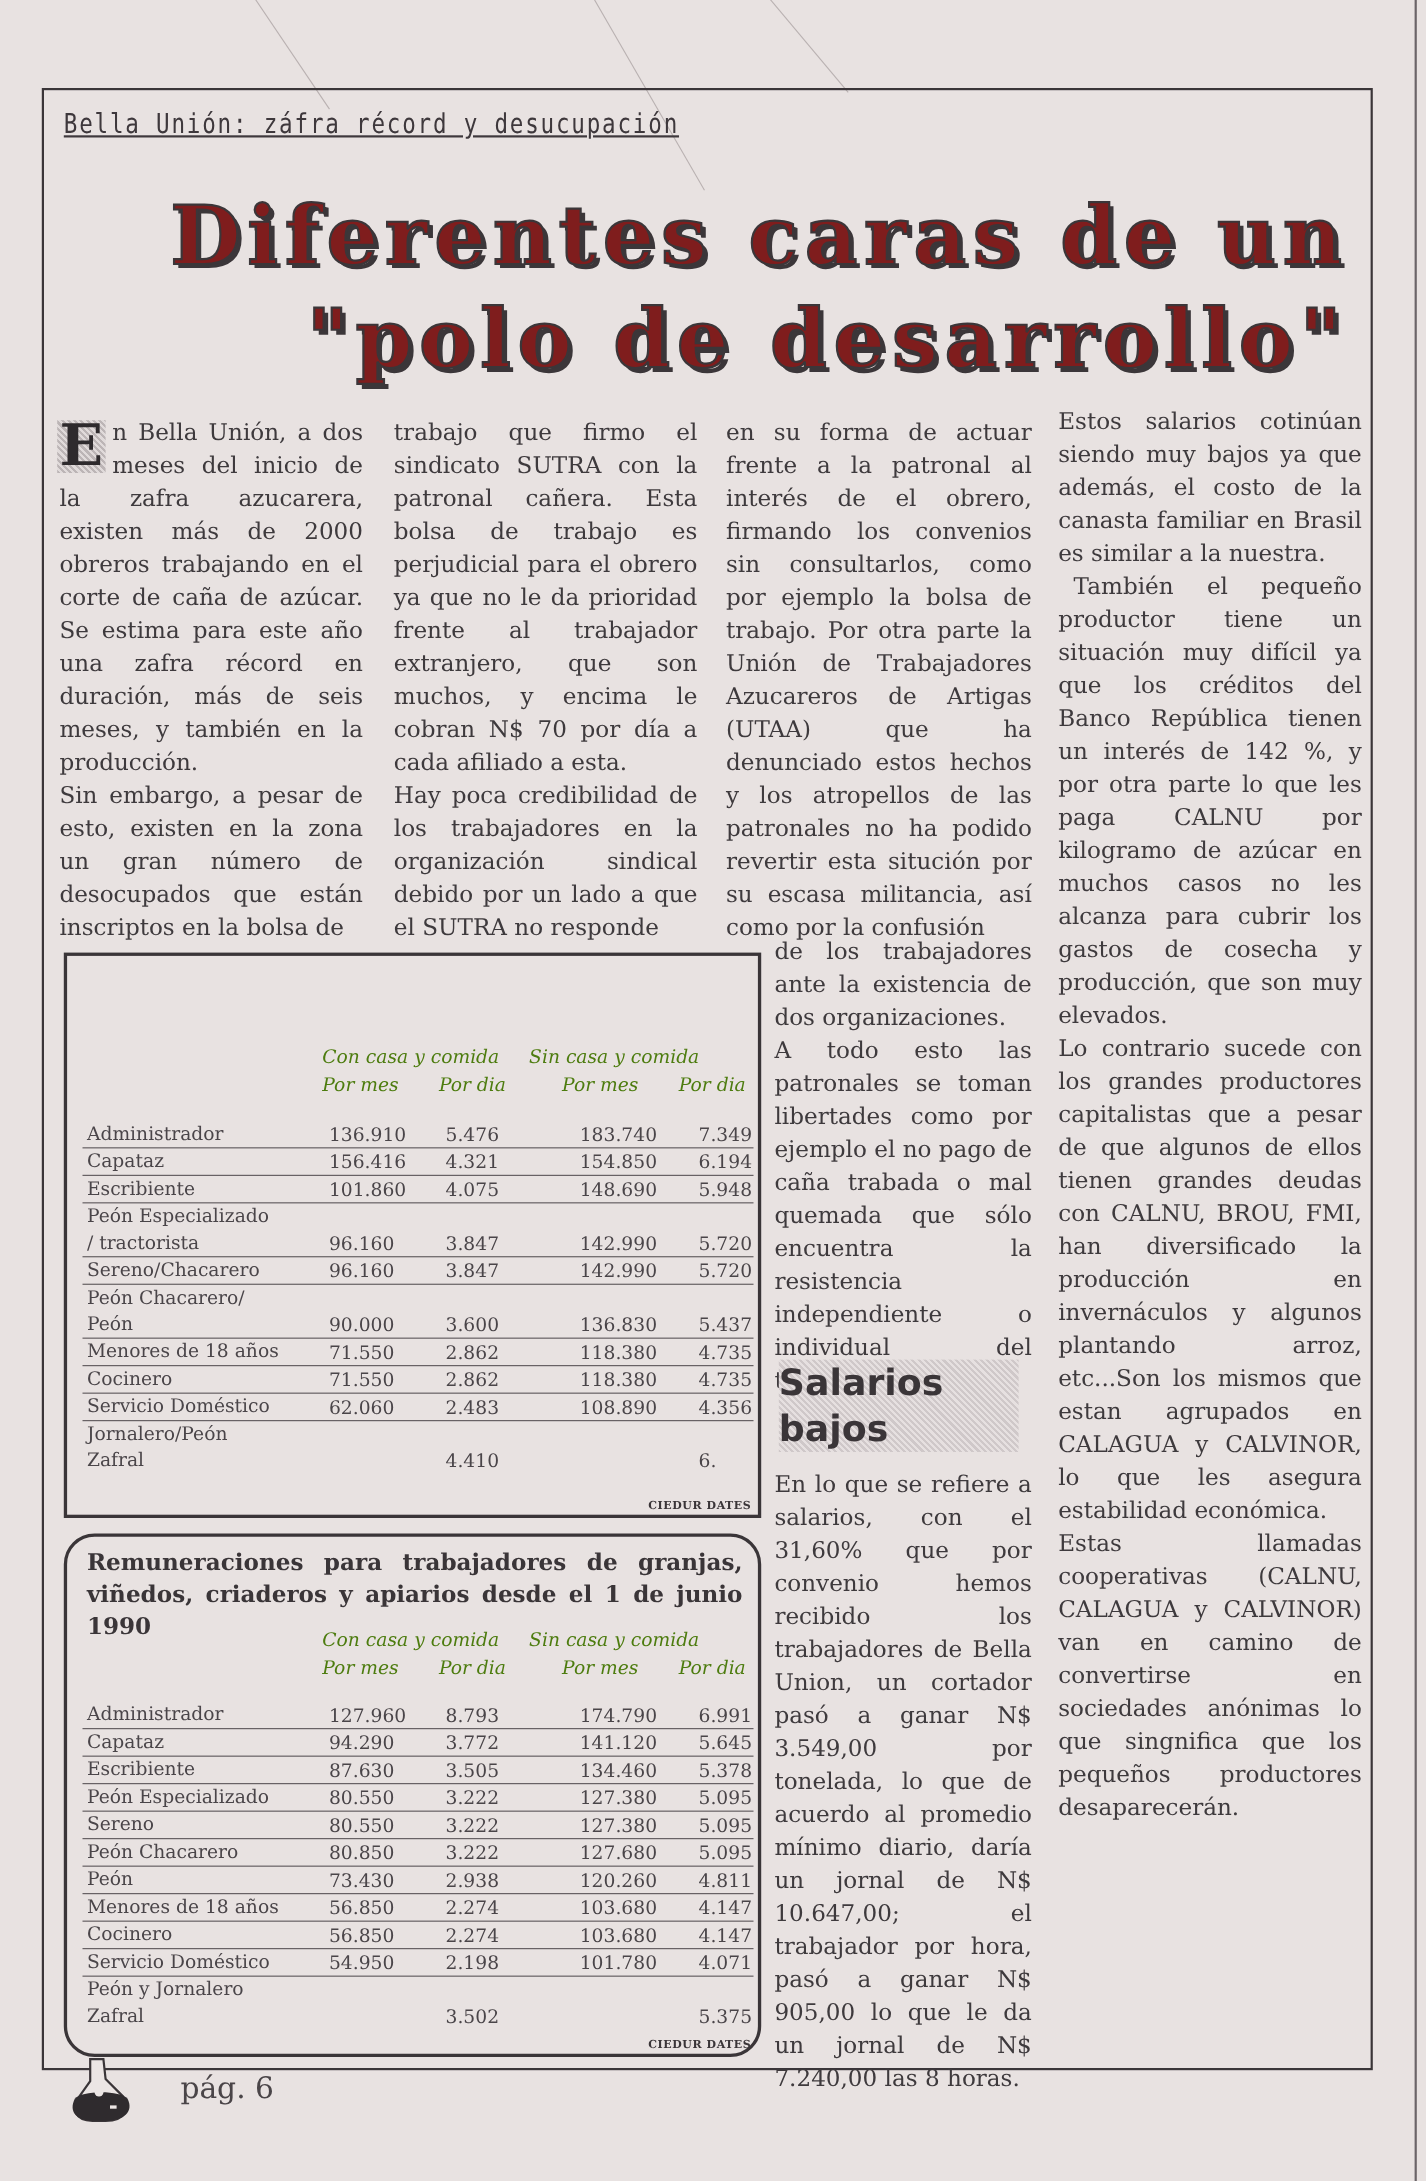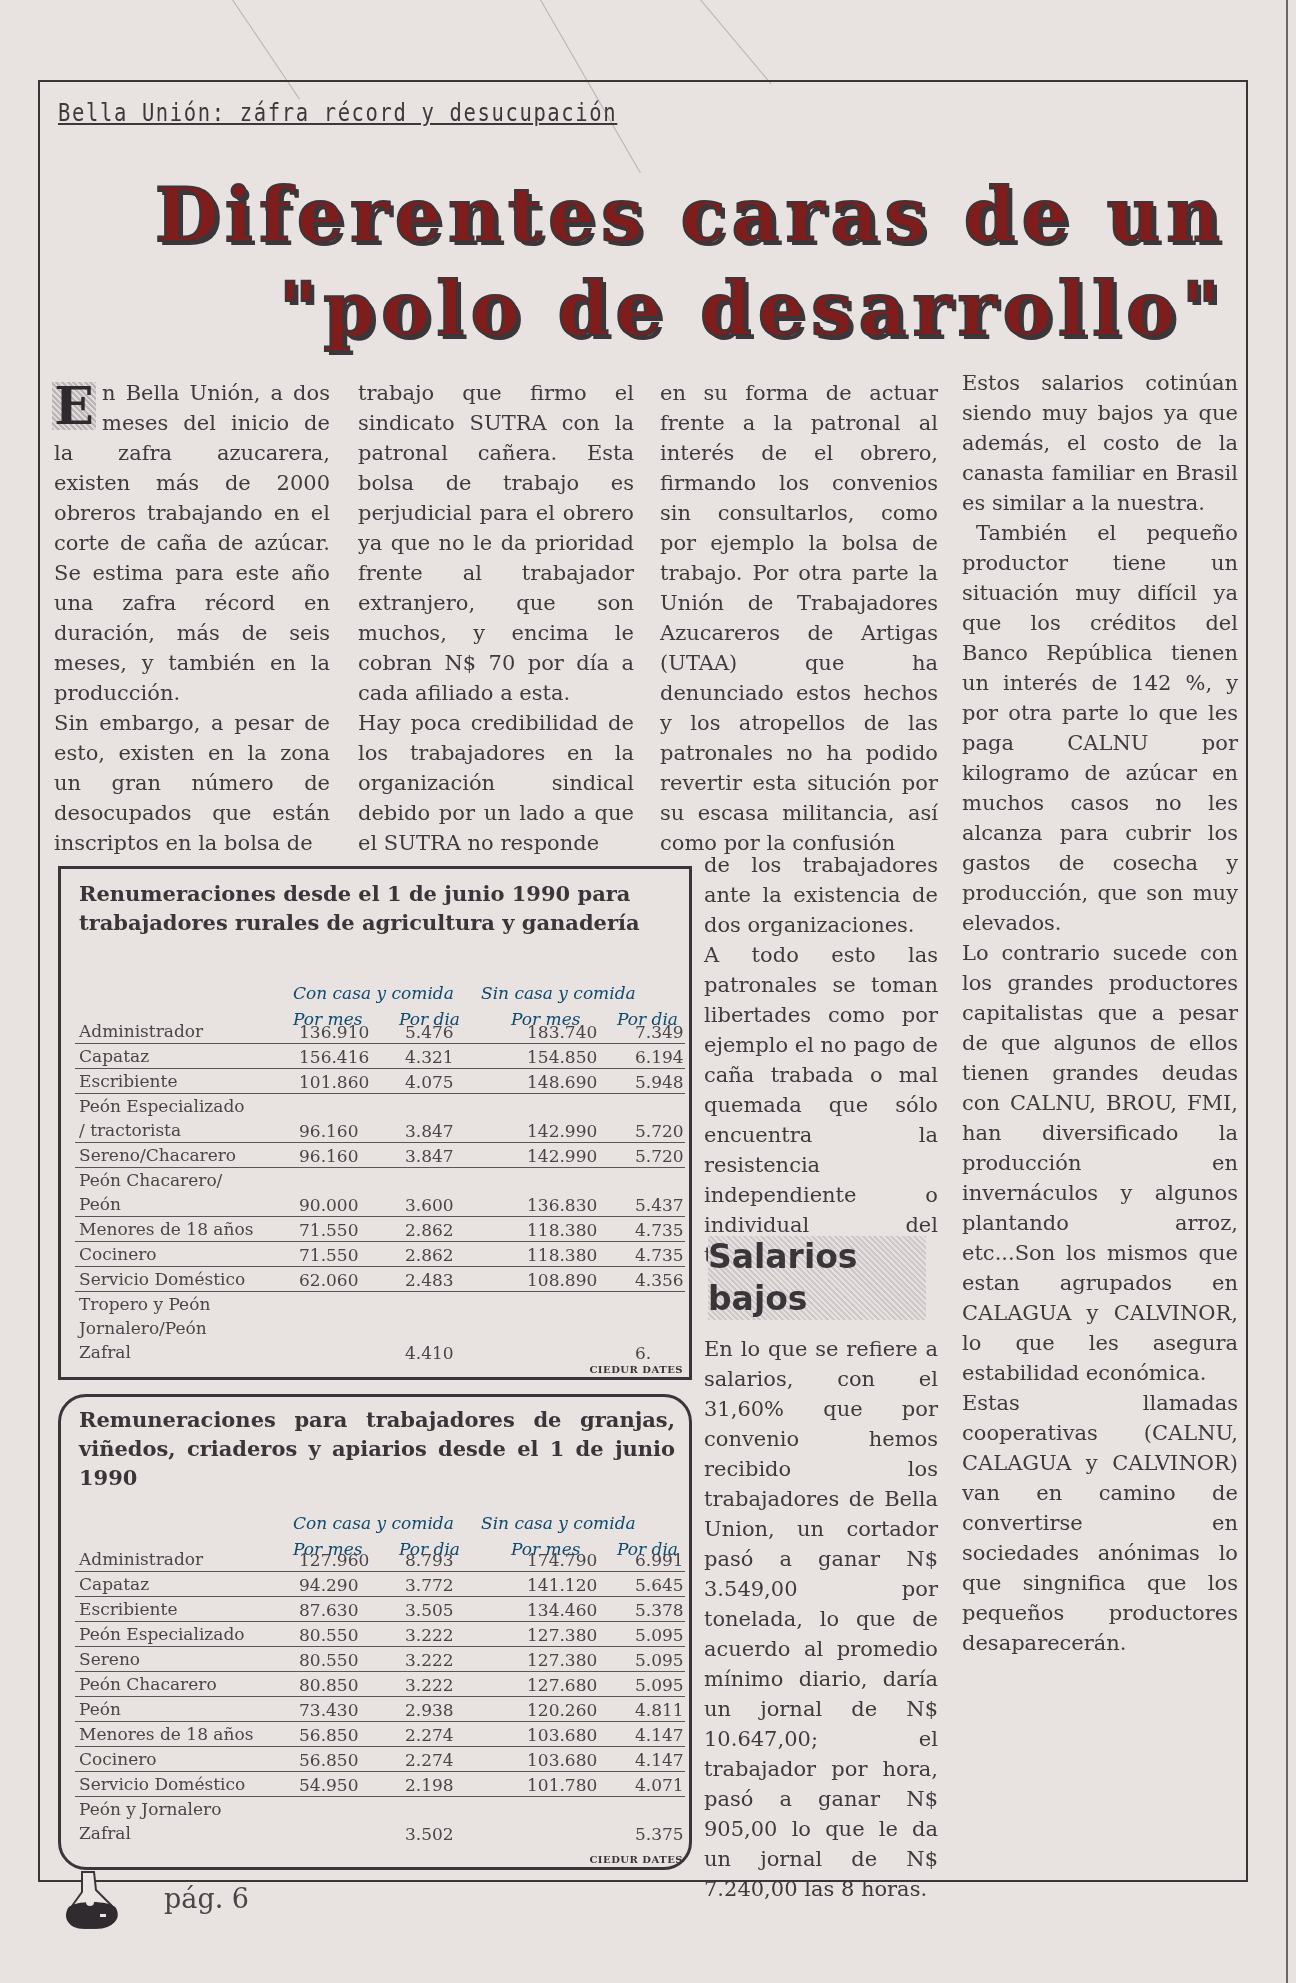--- a/index.html
+++ b/index.html
@@ -59,22 +59,22 @@
   }
   .t1 { left:58px; top:866px; width:634px; height:514px; }
   .t2 { left:58px; top:1394px; width:634px; height:476px;border-radius:28px; }
   .ttitle {
     position:absolute; left:18px; right:14px;
     font-family:"DejaVu Serif", serif; font-weight:bold; font-size:21px; line-height:29px;
     color:#3a3538;
   }
   .t1 .ttitle { top:10px; }
   .t2 .ttitle { top:8px; text-align:justify; }
-  .hdr { position:absolute; font-style:italic; font-size:17px; color:#0c4a6e; white-space:nowrap;
-         font-family:"DejaVu Serif", serif;margin-top:32px; }
+  .hdr { position:absolute; font-style:italic; font-size:17px; color:#4d7c0f; white-space:nowrap;
+         font-family:"DejaVu Serif", serif; }
   .rows { position:absolute; left:14px; right:4px; }
   .row { position:relative; border-bottom:1.5px solid #5a5558; font-size:17px; color:#4a4549; }
   .row.noline { border-bottom:none; }
   .row span { position:absolute; bottom:1px; white-space:nowrap; }
   .row .lbl { position:static; display:block; line-height:24px; padding-left:4px; }
   .cA { left:224px; } .cB { left:330px; } .cC { left:452px; } .cD { left:560px; }
   .src { position:absolute; right:6px; bottom:2px; font-size:10px; font-weight:bold;
          letter-spacing:0.5px; color:#3a3538; }
   .footer-logo { position:absolute; left:60px; top:1870px; width:64px; height:60px; }
   .pagenum { position:absolute; left:164px; top:1883px; font-size:27px; color:#4a4548; }
@@ -116,21 +116,20 @@
 </div>
 
 <div class="col c4">
   <p>Estos salarios cotinúan siendo muy bajos ya que además, el costo de la canasta familiar en Brasil es similar a la nuestra.</p>
   <p class="indent">También el pequeño productor tiene un situación muy difícil ya que los créditos del Banco República tienen un interés de 142 %, y por otra parte lo que les paga CALNU por kilogramo de azúcar en muchos casos no les alcanza para cubrir los gastos de cosecha y producción, que son muy elevados.</p>
   <p>Lo contrario sucede con los grandes productores capitalistas que a pesar de que algunos de ellos tienen grandes deudas con CALNU, BROU, FMI, han diversificado la producción en invernáculos y algunos plantando arroz, etc...Son los mismos que estan agrupados en CALAGUA y CALVINOR, lo que les asegura estabilidad económica.</p>
   <p>Estas llamadas cooperativas (CALNU, CALAGUA y CALVINOR) van en camino de convertirse en sociedades anónimas lo que singnifica que los pequeños productores desaparecerán.</p>
 </div>
 
 <div class="tbox t1">
-  <div class="ttitle">Renumeraciones desde el 1 de junio 1990 para trabajadores rurales de agricultura y ganadería</div>
   <div class="hdr" style="left:232px;top:82px;">Con casa y comida</div>
   <div class="hdr" style="left:420px;top:82px;">Sin casa y comida</div>
   <div class="hdr" style="left:232px;top:108px;">Por mes</div>
   <div class="hdr" style="left:338px;top:108px;">Por dia</div>
   <div class="hdr" style="left:450px;top:108px;">Por mes</div>
   <div class="hdr" style="left:556px;top:108px;">Por dia</div>
   <div class="rows" style="top:150px;">
       <div class="row">
         <span class="lbl">Administrador</span>
         <span class="cA">136.910</span>
@@ -190,21 +189,20 @@
         <span class="cD">4.735</span>
       </div>
       <div class="row">
         <span class="lbl">Servicio Doméstico</span>
         <span class="cA">62.060</span>
         <span class="cB">2.483</span>
         <span class="cC">108.890</span>
         <span class="cD">4.356</span>
       </div>
       <div class="row noline">
-        <span class="lbl">Tropero y Peón</span>
         <span class="lbl">Jornalero/Peón</span>
         <span class="lbl">Zafral</span>
         <span class="cA"></span>
         <span class="cB">4.410</span>
         <span class="cC"></span>
         <span class="cD">6.</span>
       </div>
     </div>
   <div class="src">CIEDUR DATES</div>
 </div>

